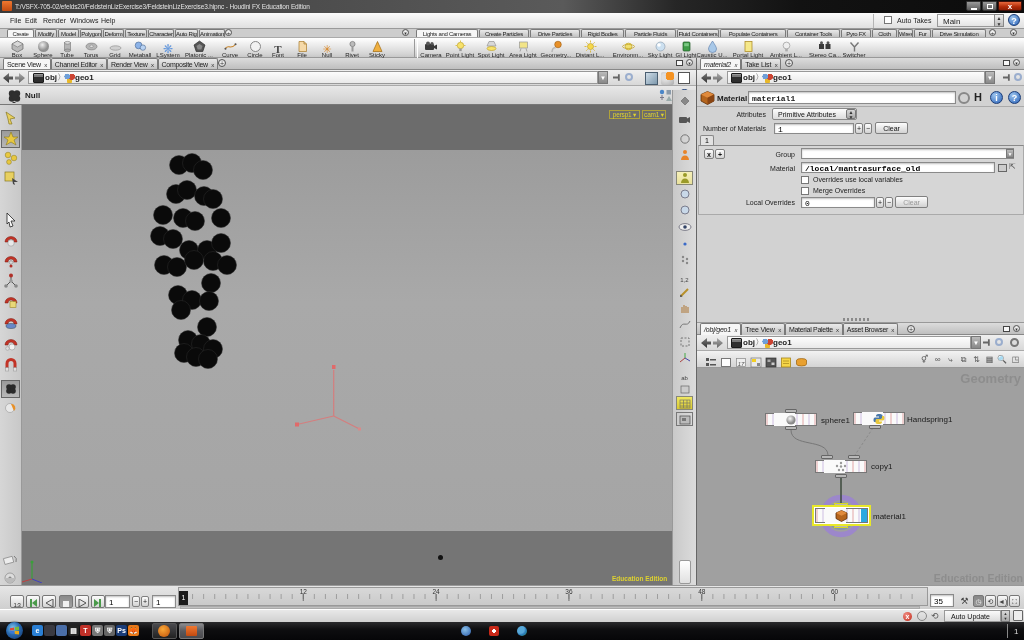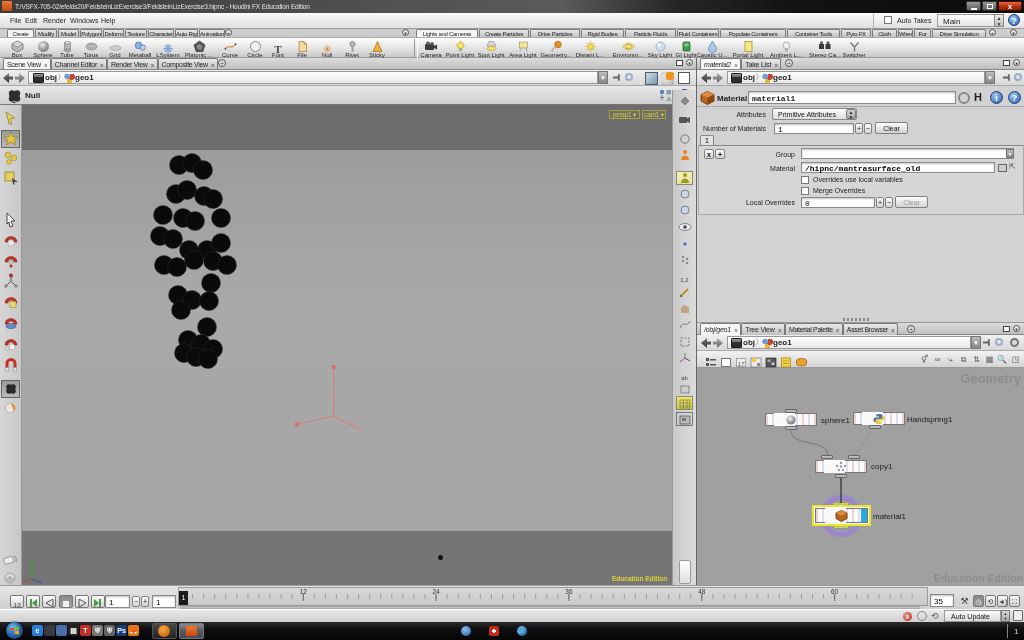--- a/index.html
+++ b/index.html
@@ -490,21 +490,21 @@
       <div class="btn" style="left:178px;top:36px;width:33px;height:12px;font-size:7px;text-align:center;line-height:11px;color:#111;">Clear</div>
       <div style="position:absolute;left:3px;top:49px;width:14px;height:10px;background:#e2e2e2;border:1px solid #888;border-bottom:none;border-radius:2px 2px 0 0;font-size:7px;text-align:center;line-height:10px;">1</div>
       <div style="position:absolute;left:1px;top:59px;width:326px;height:70px;border:1px solid #aaa;border-top:1px solid #888;background:#d6d6d6;"></div>
       <div class="btn" style="left:7px;top:63px;width:10px;height:10px;font-size:7px;font-weight:bold;text-align:center;line-height:9px;color:#111;">x</div>
       <div class="btn" style="left:18px;top:63px;width:10px;height:10px;font-size:7px;font-weight:bold;text-align:center;line-height:9px;color:#111;">+</div>
       <div class="tx" style="left:30px;top:65px;width:68px;text-align:right;font-size:7px;">Group</div>
       <div class="fld" style="left:104px;top:62px;width:213px;height:11px;"></div>
       <div style="position:absolute;left:309px;top:63px;width:8px;height:9px;background:linear-gradient(#bbb,#888);border:1px solid #777;color:#fff;font-size:5px;text-align:center;line-height:8px;">▼</div>
       <div class="tx" style="left:30px;top:79px;width:68px;text-align:right;font-size:7px;">Material</div>
       <div class="fld" style="left:104px;top:76px;width:194px;height:11px;">
-        <span style="position:absolute;left:3px;top:1px;font-size:8px;font-weight:bold;font-family:'Liberation Mono',monospace;">/hipnc/mantrasurface_old</span>
+        <span style="position:absolute;left:3px;top:1px;font-size:8px;font-weight:bold;font-family:'Liberation Mono',monospace;">/local/mantrasurface_old</span>
       </div>
       <div style="position:absolute;left:301px;top:78px;width:9px;height:8px;border:1px solid #666;background:#ccc;"></div>
       <div class="tx" style="left:312px;top:76px;font-size:8px;color:#555;">⇱</div>
       <div style="position:absolute;left:104px;top:90px;width:8px;height:8px;background:#fff;border:1px solid #777;"></div>
       <div class="tx" style="left:116px;top:90px;font-size:7px;">Overrides use local variables</div>
       <div style="position:absolute;left:104px;top:101px;width:8px;height:8px;background:#fff;border:1px solid #777;"></div>
       <div class="tx" style="left:116px;top:101px;font-size:7px;">Merge Overrides</div>
       <div class="tx" style="left:30px;top:113px;width:68px;text-align:right;font-size:7px;">Local Overrides</div>
       <div class="fld" style="left:104px;top:111px;width:74px;height:11px;">
         <span style="position:absolute;left:3px;top:1px;font-size:8px;font-family:'Liberation Mono',monospace;">0</span>

